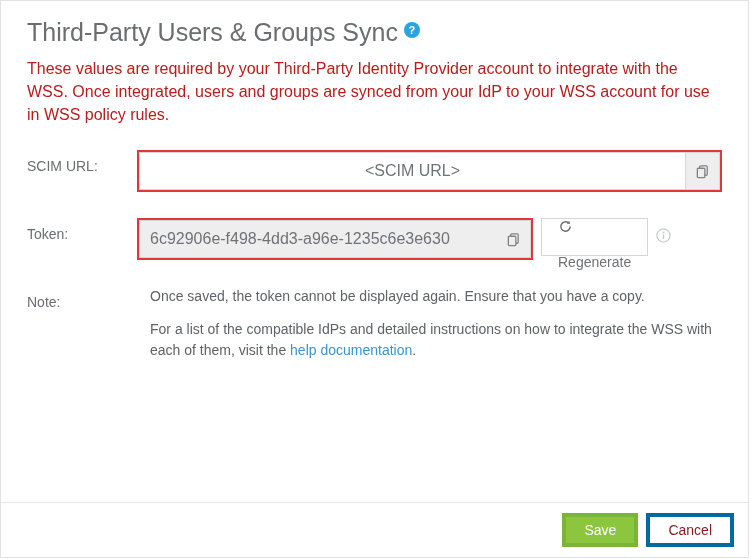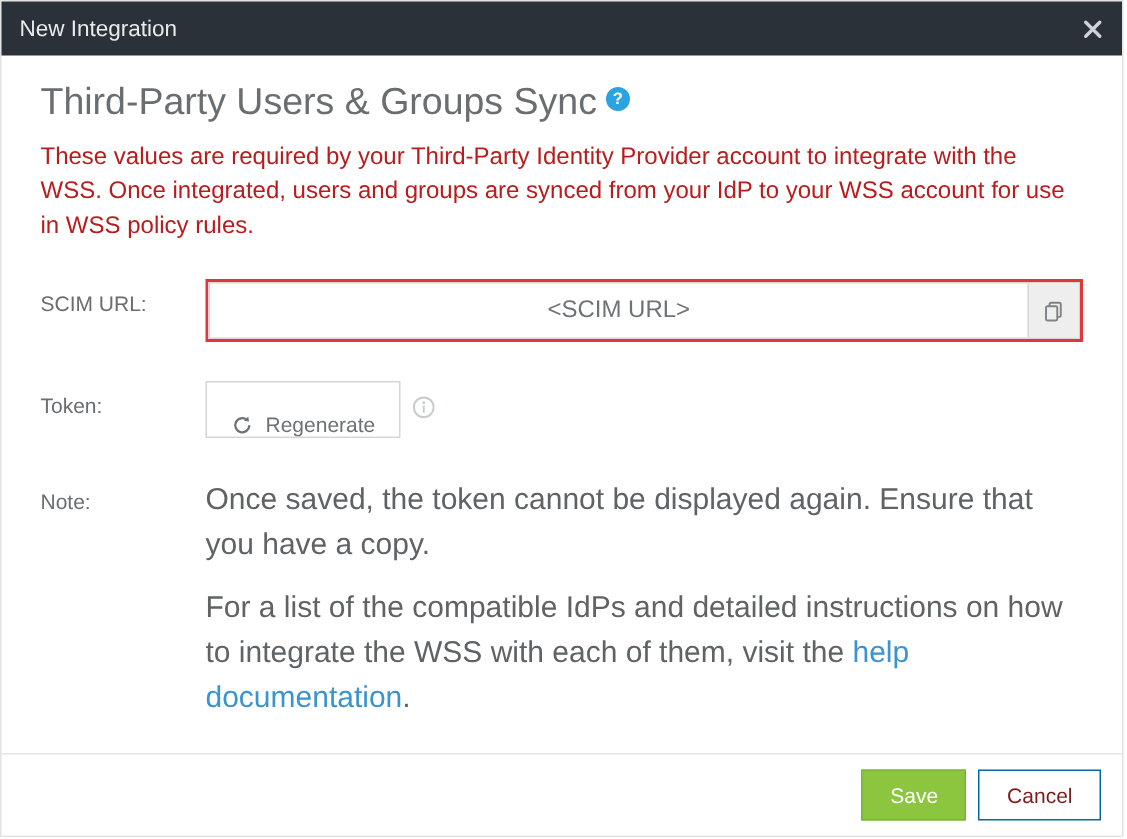--- a/index.html
+++ b/index.html
@@ -123,23 +123,24 @@
     color: #808488;
   }
   .regenerate-btn {
     height: 38px;
     padding: 0 16px;
     border: 1px solid #d6d6d6;
     background: #fff;
     color: #6e7275;
     font-size: 14px;
     display: inline-flex;
-    align-items: flex-end;
-    gap: 8px;
-    cursor: pointer;
+    align-items: flex-start;
+    gap: 20px;
+    cursor: pointer;
+    flex-direction: column;
   }
   .info-icon {
     color: #c8cbcd;
     font-size: 14px;
     padding-top: 10px;
   }
   .comments-wrap { flex: 1; }
   .comments-box {
     width: 100%;
     height: 78px;
@@ -149,41 +150,41 @@
     font-family: inherit;
     font-size: 13px;
     outline: none;
   }
   .char-counter {
     font-size: 11px;
     color: #9da0a2;
     margin-top: 2px;
   }
   .note-text {
-    font-size: 20px;
+    font-size: 14px;
     color: #5f6366;
     line-height: 1.5;
-    margin: 0 0 12px 0;
+    margin: 0 0 12px 13px;
   }
   .note-text a {
     color: #3a94cf;
     text-decoration: none;
   }
   .footer {
     border-top: 1px solid #e5e5e5;
     padding: 10px 14px;
     display: flex;
     justify-content: flex-end;
     gap: 8px;
   }
   .btn {
     height: 34px;
     padding: 0 18px;
     font-size: 14px;
-    border: 1px solid #0369a1;
+    border: 4px solid #0369a1;
     cursor: pointer;
     display: inline-flex;
     align-items: center;
   }
   .btn-save {
     background: #8cc63f;
     border-color: #7bb536;
     color: #fff;
     font-weight: 500;
   }
@@ -191,28 +192,20 @@
     background: #fff;
     color: #7f1d1d;
   }
   svg.icon { width: 15px; height: 15px; display: block; }
 </style>
 </head>
 <body>
 
 <div class="dialog">
 
-  <div class="titlebar">
-    <span class="titlebar-title">New Integration</span>
-    <span class="titlebar-close">
-      <svg class="icon" viewBox="0 0 16 16">
-          <path d="M3 3 L13 13 M13 3 L3 13" stroke="currentColor" stroke-width="2.4" fill="none" stroke-linecap="round"></path>
-        </svg>
-    </span>
-  </div>
 
   <div class="body">
 
     <div class="heading-row">
       <h1 class="heading">Third-Party Users &amp; Groups Sync</h1>
       <span class="help-badge">?</span>
     </div>
 
     <p class="intro">These values are required by your Third-Party Identity Provider account to integrate with the WSS. Once integrated, users and groups are synced from your IdP to your WSS account for use in WSS policy rules.</p>
 
@@ -231,20 +224,33 @@
               </span>
             </div>
           </div>
         </div>
       </div>
     </div>
 
     <div class="form-row">
       <div class="form-label">Token:</div>
       <div class="form-field">
+        <div class="highlight-box" style="width:396px;">
+          <div class="input-wrap readonly">
+            <input class="input-text" readonly="" value="6c92906e-f498-4dd3-a96e-1235c6e3e630" style="">
+            <div class="copy-btn" style="background:#eeeeee;border-left:none;">
+              <span>
+                <svg class="icon" viewBox="0 0 16 16">
+                    <rect x="5" y="2" width="8" height="10" rx="1" fill="none" stroke="currentColor" stroke-width="1.4"></rect>
+                    <rect x="2.5" y="4.5" width="8" height="10" rx="1" fill="#eeeeee" stroke="currentColor" stroke-width="1.4"></rect>
+                  </svg>
+              </span>
+            </div>
+          </div>
+        </div>
         <button class="regenerate-btn">
           <span>
             <svg class="icon" viewBox="0 0 16 16">
                 <path d="M13 8a5 5 0 1 1-1.8-3.85" fill="none" stroke="currentColor" stroke-width="1.6"></path>
                 <path d="M12.3 1.8 L12.8 5.4 L9.2 4.8 Z" fill="currentColor"></path>
               </svg>
           </span>
           <span>Regenerate</span>
         </button>
         <span class="info-icon">

